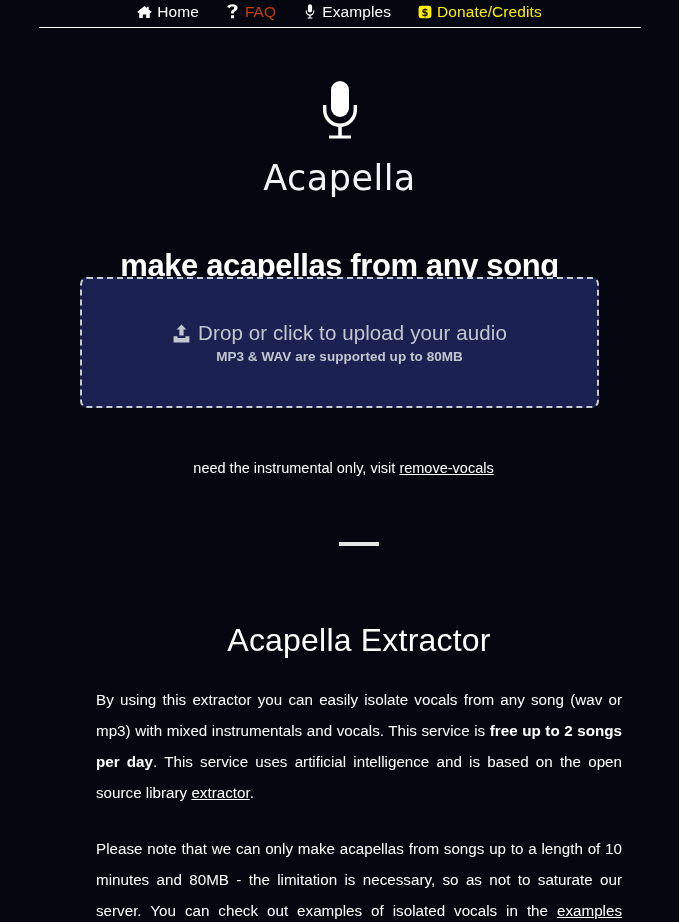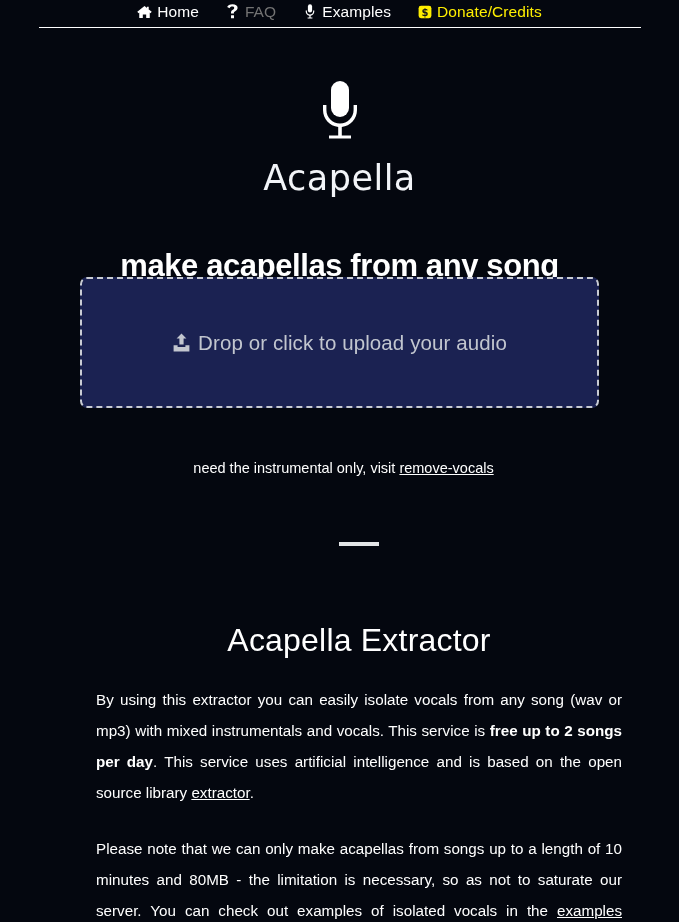--- a/index.html
+++ b/index.html
@@ -198,21 +198,21 @@
     <a class="nav-item" href="#" style="color: rgb(255, 255, 255);">
       <span class="nav-icon">
         <svg width="15" height="14" viewBox="0 0 16 14" fill="#ffffff">
           <path d="M8 0.6 L0.3 6.6 L1.6 8.2 L2.4 7.55 L2.4 13.4 L6.2 13.4 L6.2 9.6 L9.8 9.6 L9.8 13.4 L13.6 13.4 L13.6 7.55 L14.4 8.2 L15.7 6.6 Z"></path>
           <rect x="10.6" y="1.4" width="1.9" height="2.6"></rect>
         </svg>
       </span>
       <span>Home</span>
     </a>
 
-    <a class="nav-item" href="#" style="color: #737373;">
+    <a class="nav-item" href="#" style="color: #c2410c;">
       <span class="nav-icon">
         <svg width="11" height="15" viewBox="0 0 11 15" fill="#ffffff">
           <path d="M5.5 0.2 C2.7 0.2 0.7 1.5 0.2 3.1 L2.6 4.3 C3.0 3.2 3.9 2.6 5.2 2.6 C6.4 2.6 7.2 3.1 7.2 3.9 C7.2 4.7 6.7 5.1 5.5 5.9 C4.3 6.7 4.0 7.4 4.0 8.6 L4.0 9.6 L6.9 9.6 L6.9 9.0 C6.9 8.2 7.2 7.8 8.2 7.2 C9.7 6.3 10.6 5.4 10.6 3.8 C10.6 1.6 8.5 0.2 5.5 0.2 Z"></path>
           <rect x="4.0" y="11.2" width="3.0" height="3.0" rx="0.3"></rect>
         </svg>
       </span>
       <span>FAQ</span>
     </a>
 
     <a class="nav-item" href="#" style="color: rgb(255, 255, 255);">
@@ -256,20 +256,21 @@
 <div class="dropzone">
   <div class="dz-main">
     <span class="dz-icon">
       <svg width="17" height="19" viewBox="0 0 17 19" fill="#c2c6cf">
         <path d="M8.5 0.4 L13.4 5.6 L10.6 5.6 L10.6 11.4 L6.4 11.4 L6.4 5.6 L3.6 5.6 Z"></path>
         <path d="M0.6 12.2 L4.6 12.2 L4.6 13.9 L12.4 13.9 L12.4 12.2 L16.4 12.2 L16.4 18.4 L0.6 18.4 Z"></path>
       </svg>
     </span>
     <span>Drop or click to upload your audio</span>
   </div>
+  <div class="dz-sub">MP3 &amp; WAV are supported up to 80MB</div>
 </div>
 
 <div class="subline">
   <span>need the instrumental only, visit </span><a href="#">remove-vocals</a>
 </div>
 
 <hr class="divider">
 
 <div class="article">
   <h2>Acapella Extractor</h2>

